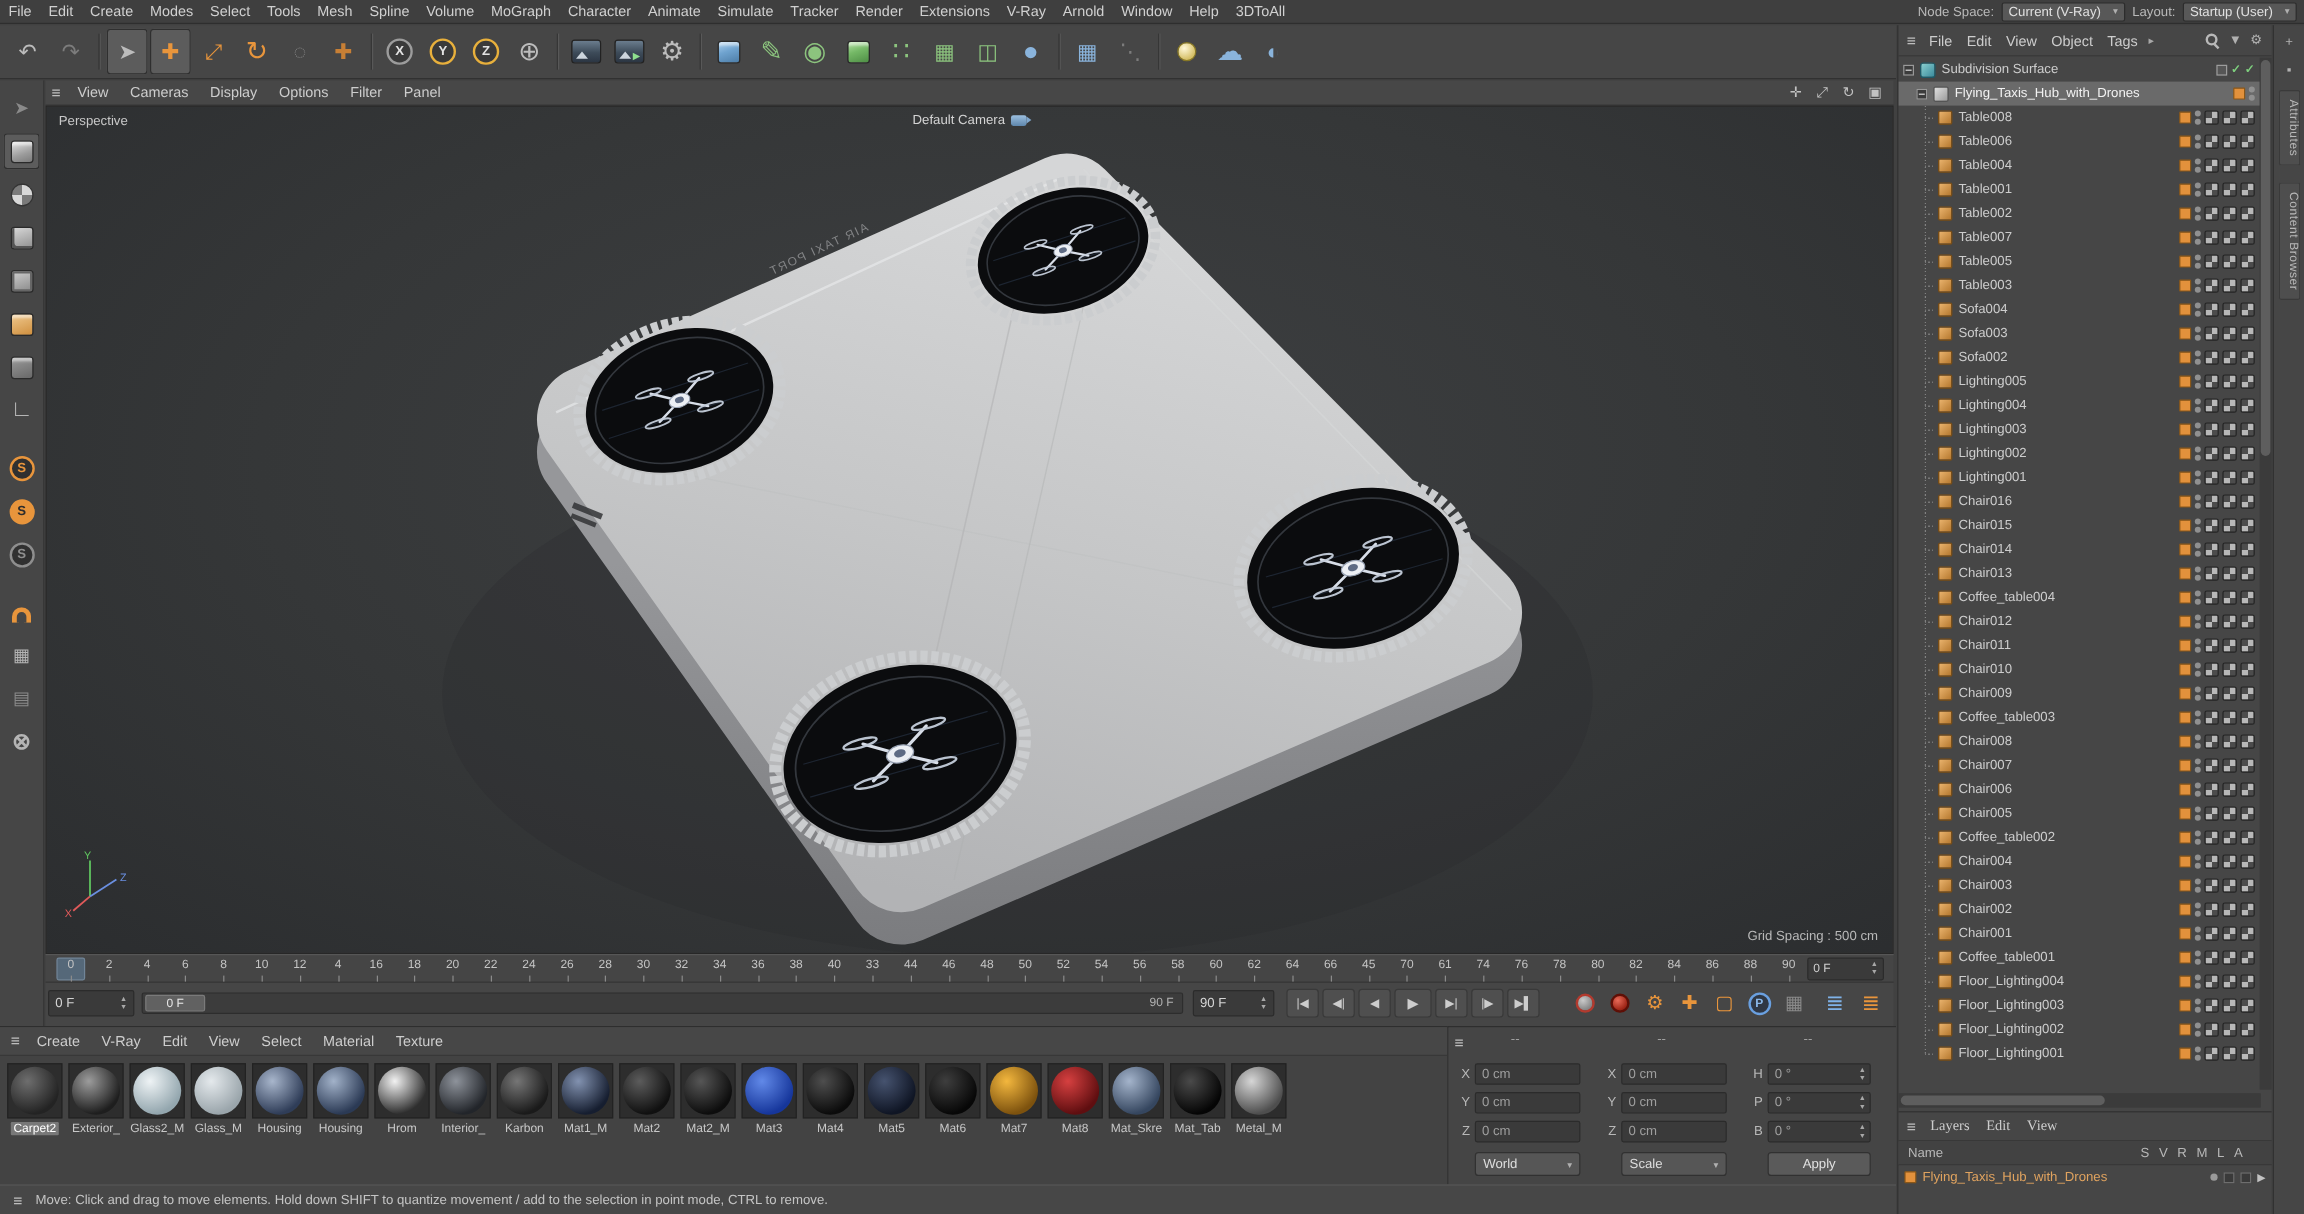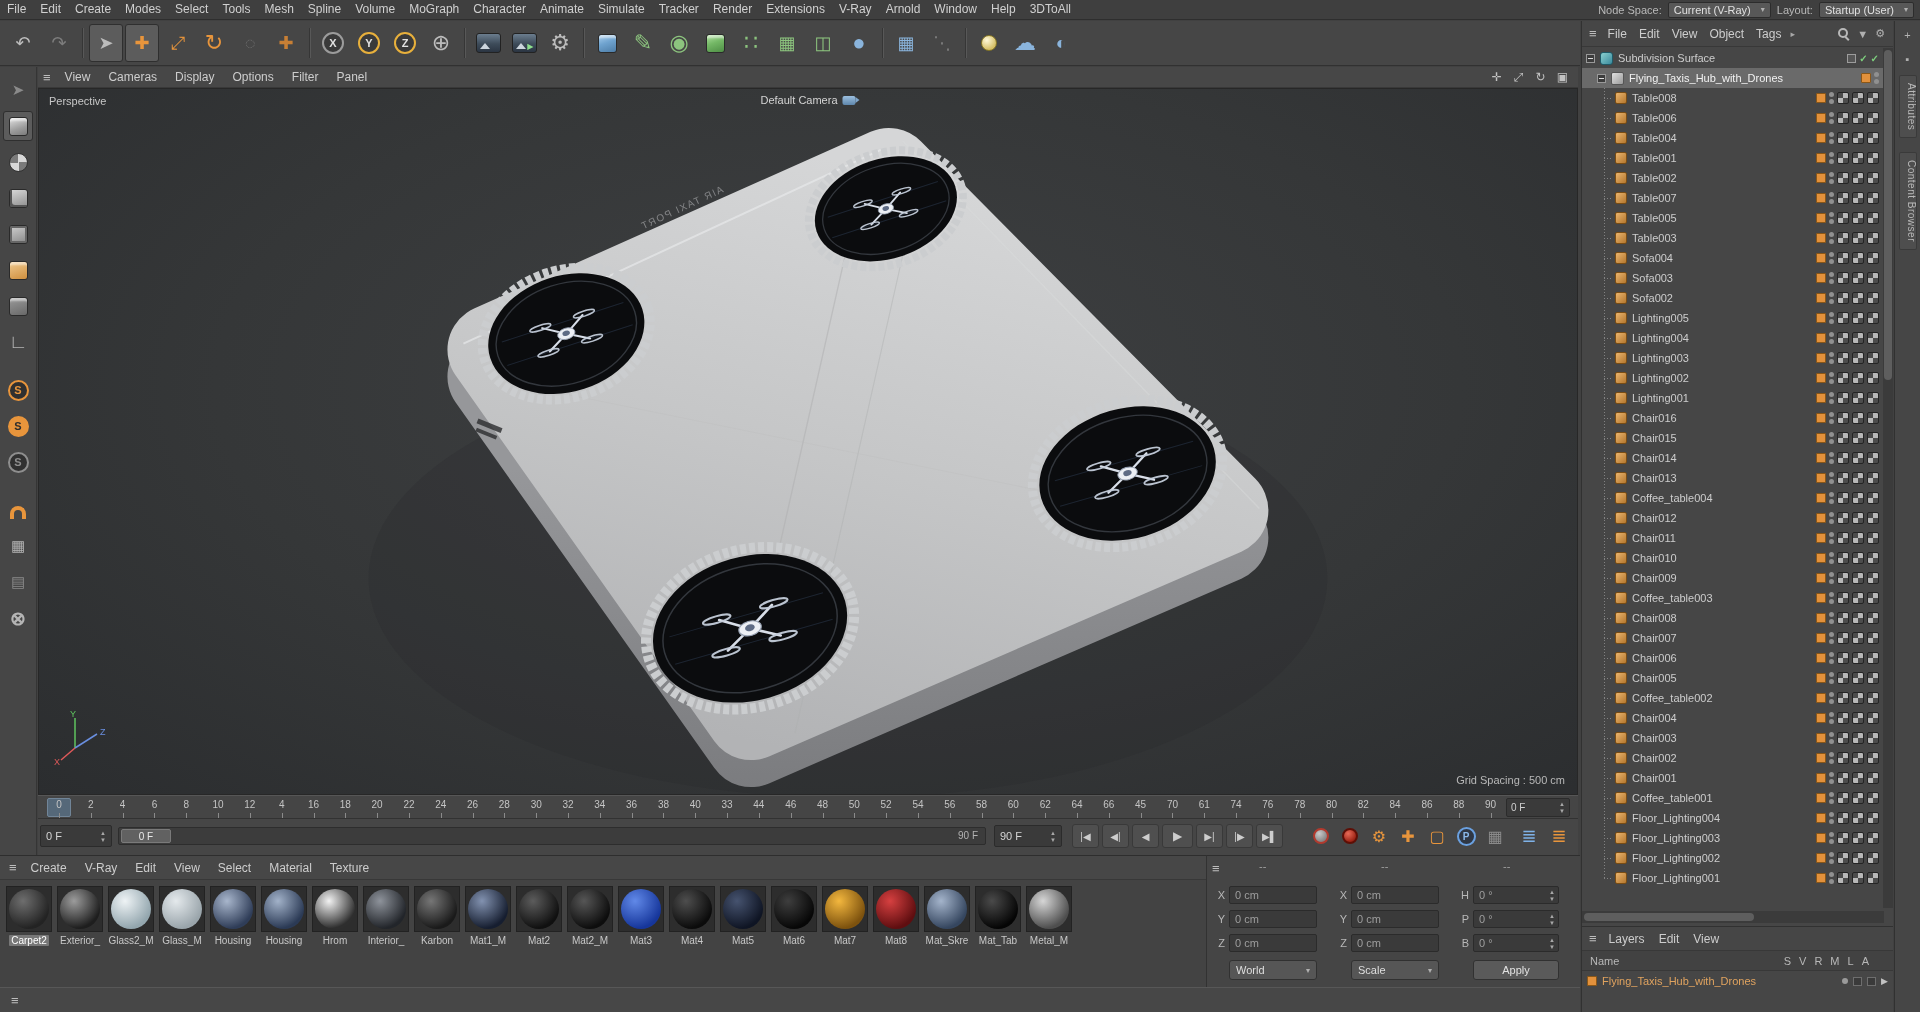--- a/index.html
+++ b/index.html
@@ -159,21 +159,21 @@
   .ico-obj{width:12px;height:12px;border-radius:2px;background:linear-gradient(135deg,#eab46e,#b5782e);border:1px solid #7a4d14;margin-right:5px;flex:none;}
   .tree-vline{position:absolute;left:22px;width:1px;background:repeating-linear-gradient(to bottom,#828282 0 1px,transparent 1px 3px);}
   .hline{position:absolute;left:22px;top:10px;width:9px;height:1px;background:repeating-linear-gradient(to right,#828282 0 1px,transparent 1px 3px);}
   #om-vscroll{position:absolute;top:27px;right:0;width:10px;height:860px;background:#3b3b3b;}
   #om-vscroll .thumb{position:absolute;top:2px;left:1px;width:8px;height:330px;background:#5e5e5e;border-radius:4px;}
   #om-hscroll{position:absolute;top:890px;left:0;width:302px;height:12px;background:#3b3b3b;}
   #om-hscroll .thumb{position:absolute;top:2px;left:2px;width:170px;height:8px;background:#5e5e5e;border-radius:4px;}
   #layers-panel{position:absolute;top:905px;left:0;right:0;bottom:0;border-top:1px solid #313131;}
   #lp-menu{height:24px;display:flex;align-items:center;font-size:12px;border-bottom:1px solid #383838;padding-left:2px;color:#cdcdcd;}
   #lp-menu-items{display:flex;}
-  .lp-menu-item{padding:0 7px;}
+  .lp-menu-item{padding:0 7px;font-family:Liberation Serif, serif;}
   #lp-header{height:20px;display:flex;align-items:center;font-size:11px;color:#b8b8b8;padding-left:8px;border-bottom:1px solid #383838;background:#424242;}
   #lp-cols{margin-left:auto;display:flex;gap:8px;padding-right:24px;}
   #lp-row{height:20px;display:flex;align-items:center;padding-left:5px;}
   .lp-name{color:#e0a35f;font-size:11px;margin-left:5px;white-space:nowrap;}
   #lp-row-right{margin-left:auto;display:flex;gap:5px;align-items:center;padding-right:5px;}
   .lp-dot{width:6px;height:6px;border-radius:50%;background:#9a9a9a;}
   .lp-sq{width:9px;height:9px;background:#3a3a3a;border:1px solid #6e6e6e;}
   .lp-play{font-size:9px;color:#c2c2c2;}
 
   
@@ -806,20 +806,21 @@
       <span class="c-val">0 °</span>
       <div class="spin">
         <span>▲</span>
         <span>▼</span>
       </div>
     </div>
   </div>
 
 <div id="statusbar">
   <span class="hamb">≡</span>
+  <span>Move: Click and drag to move elements. Hold down SHIFT to quantize movement / add to the selection in point mode, CTRL to remove.</span>
 </div>
 
 <div id="right-panel">
   <div id="om-menu">
     <span class="hamb">≡</span>
     <div id="om-menu-items">
         <div class="om-menu-item">File</div>
         <div class="om-menu-item">Edit</div>
         <div class="om-menu-item">View</div>
         <div class="om-menu-item">Object</div>

